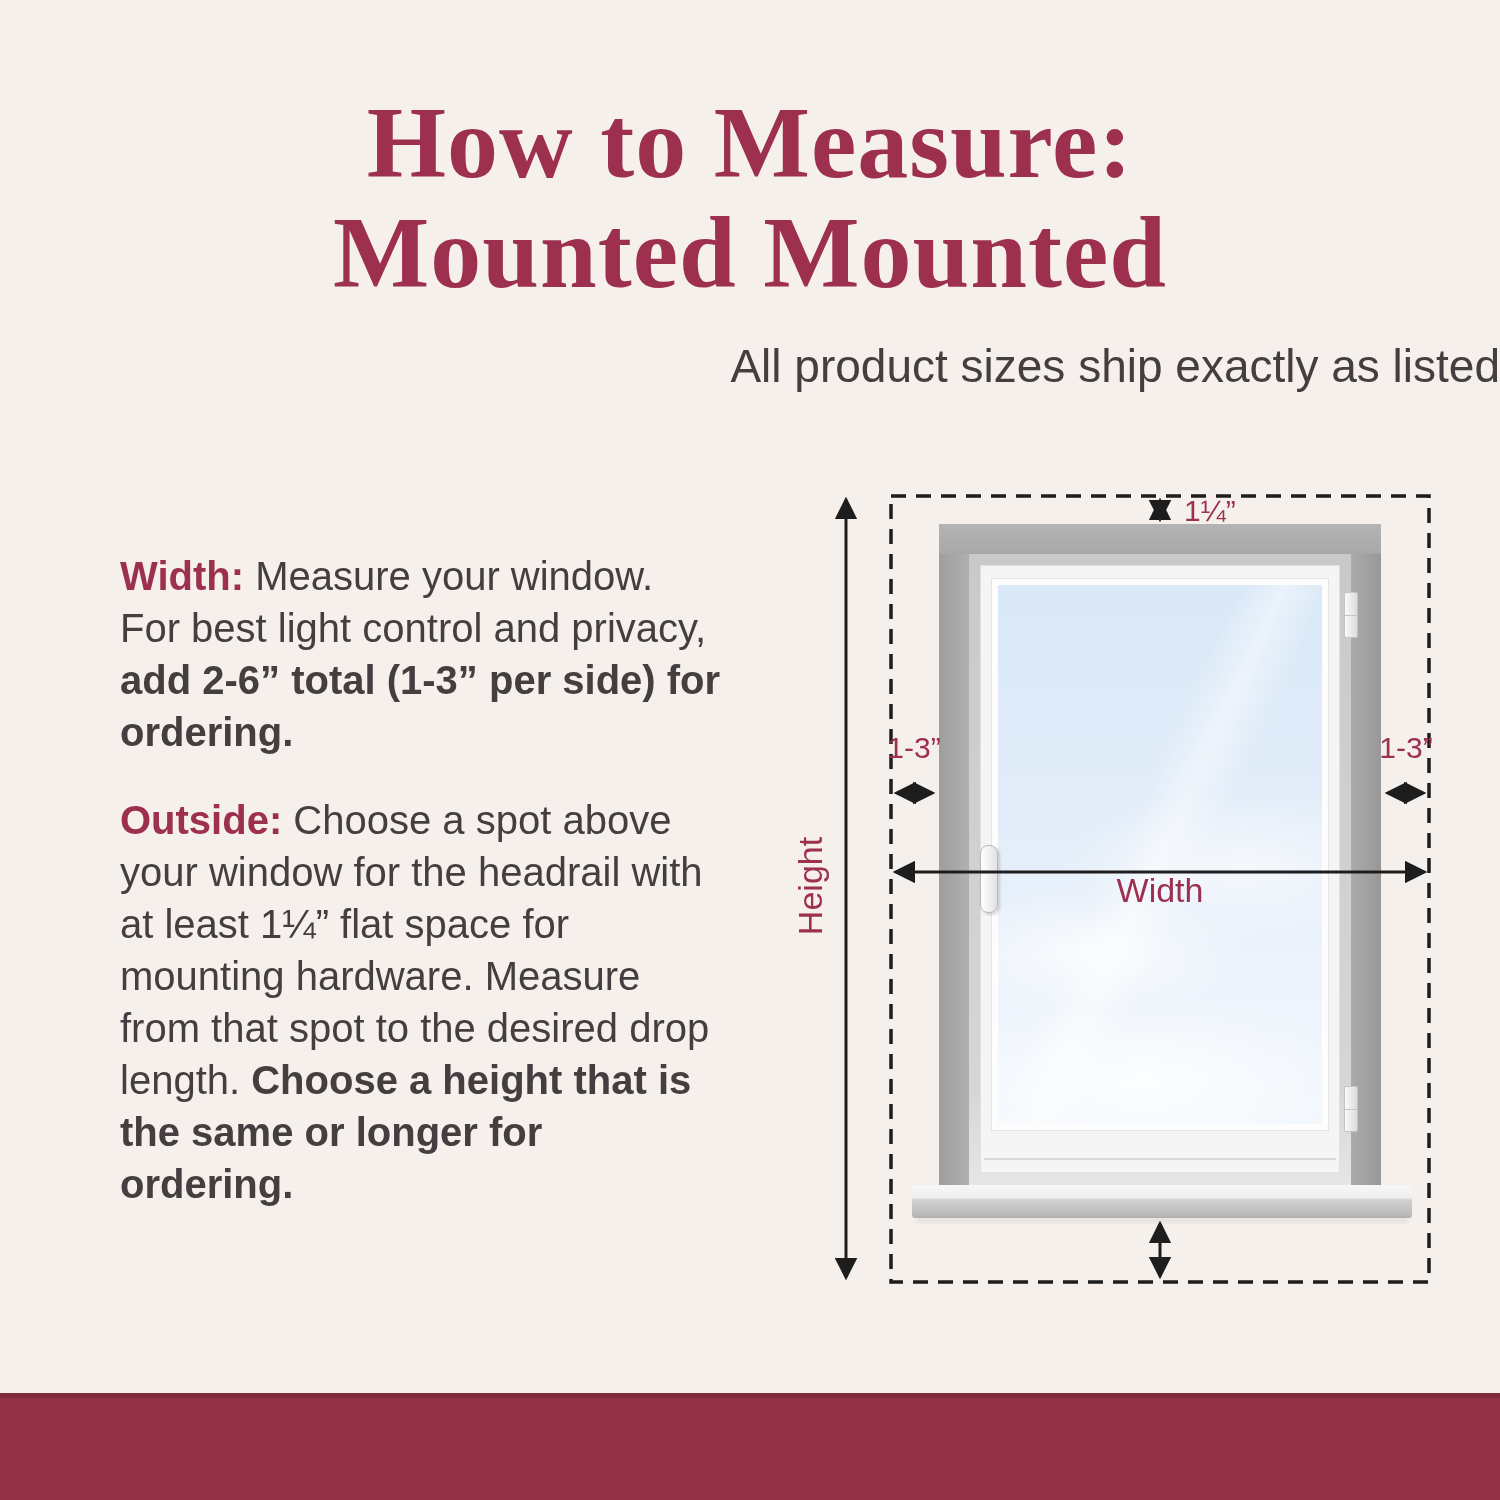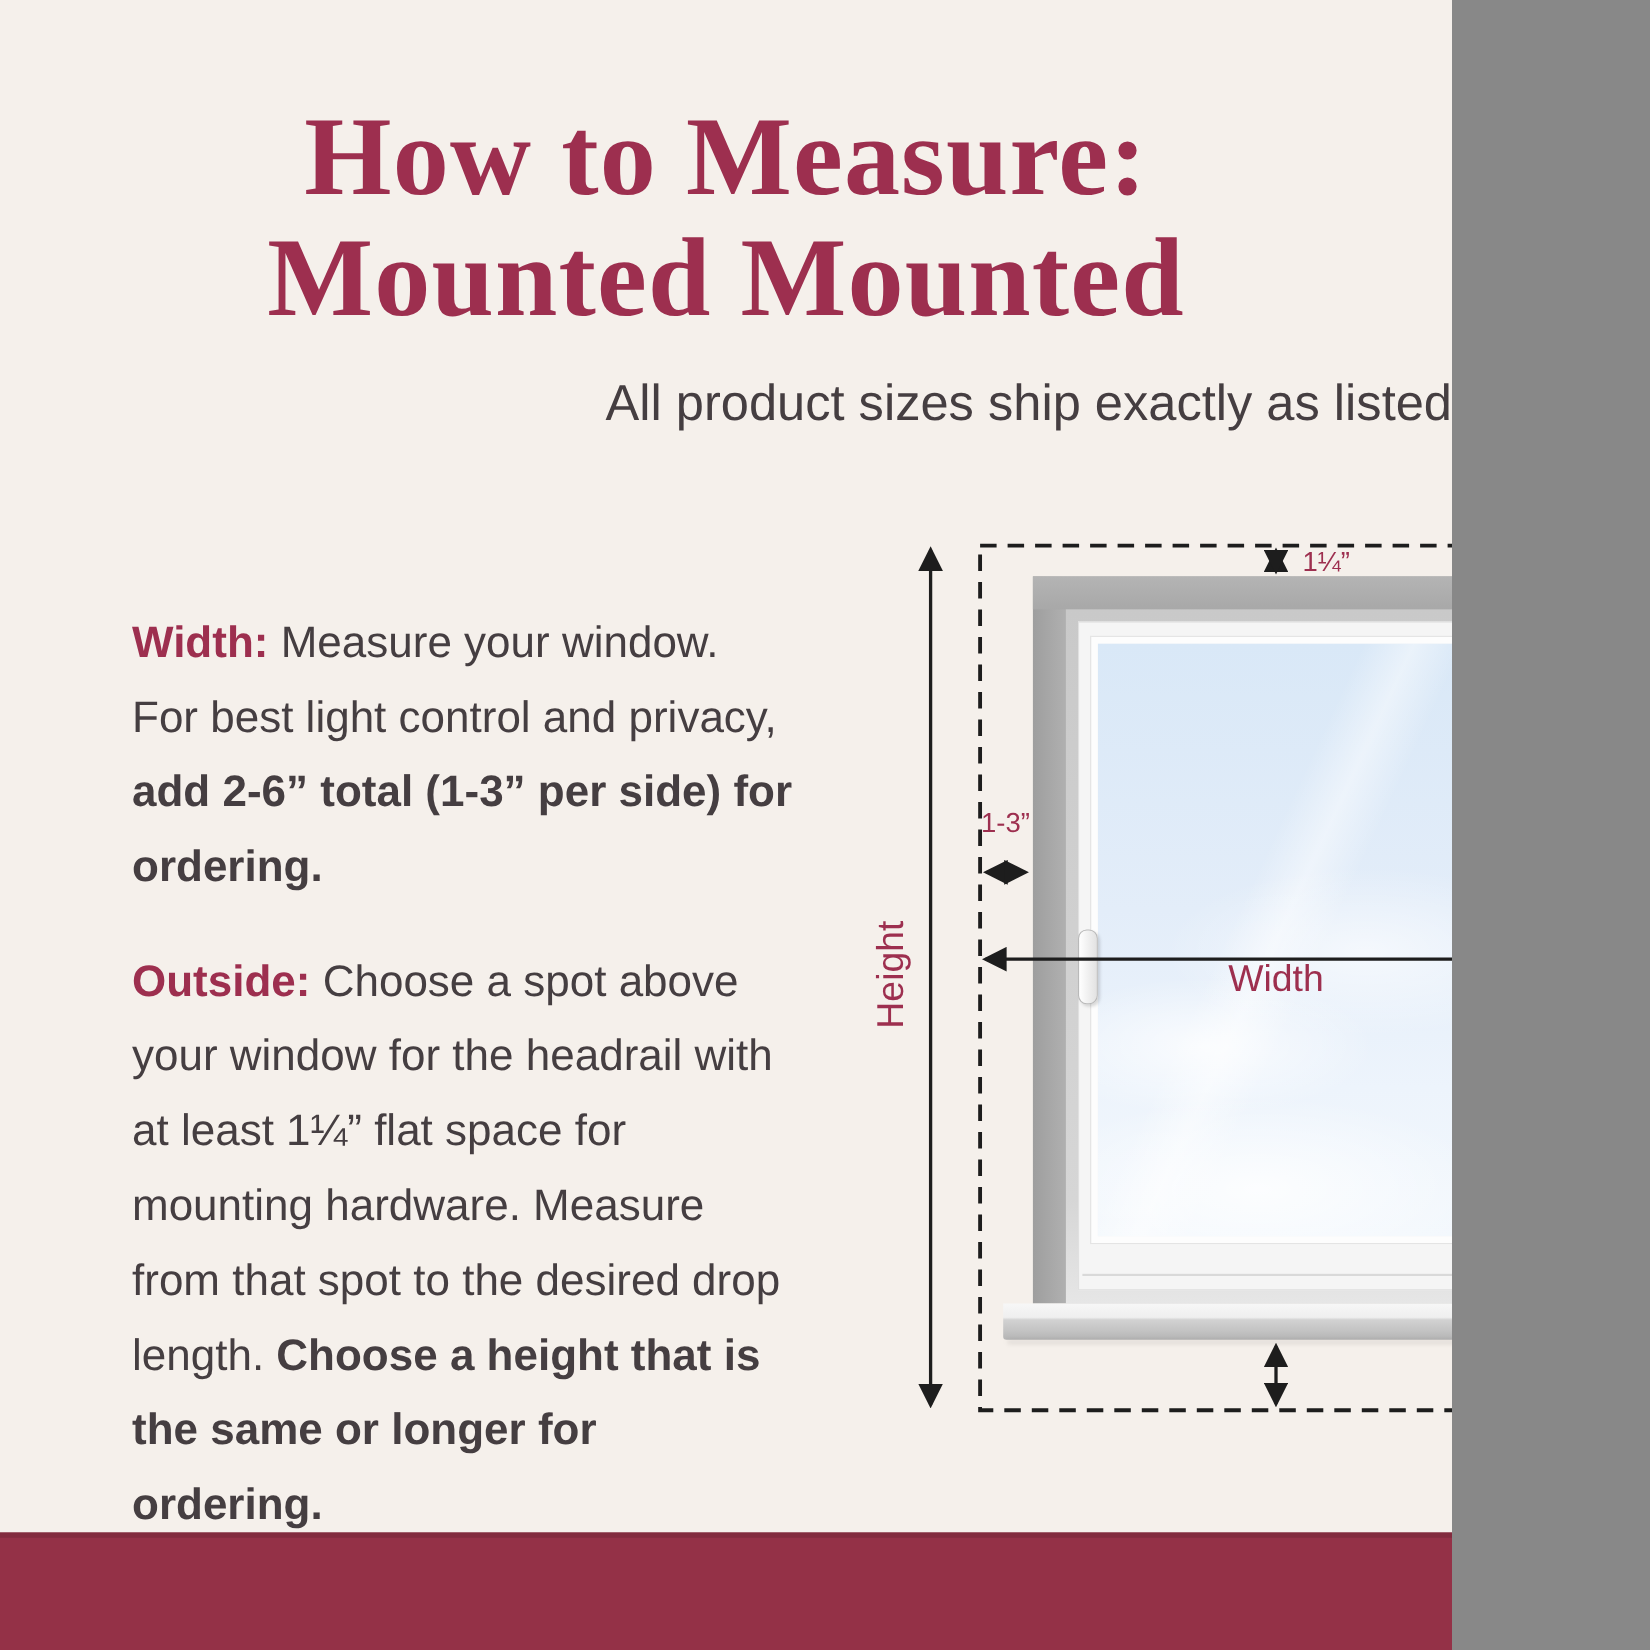--- a/index.html
+++ b/index.html
@@ -6,21 +6,21 @@
     --accent:#9D2F4F;
     --band:#943147;
     --text:#453E41;
     --bg:#F5F0EB;
     --arrow:#1D1D1D;
   }
   html,body{margin:0;padding:0;}
   body{background:#888;}
   .page{
     position:relative;
-    width:1320px;height:1500px;
+    width:1500px;height:1500px;
     background:var(--bg);
     overflow:hidden;
     font-family:"Liberation Sans","DejaVu Sans",sans-serif;
   }
   
   .title{
     position:absolute;left:0;top:88px;width:100%;
     text-align:center;
     font-family:"Liberation Serif","DejaVu Serif",serif;
     font-weight:700;
@@ -30,33 +30,33 @@
   }
   .subtitle{
     position:absolute;left:0;top:338px;width:100%;
     text-align:right;
     font-size:46px;line-height:56px;
     color:var(--text);
   }
   
   .copy{
     position:absolute;left:120px;top:550px;width:604px;
-    font-size:40px;line-height:68px;color:var(--text);
+    font-size:40px;line-height:52px;color:var(--text);
   }
   .copy p{margin:0 0 36px 0;}
   .copy .lbl{color:var(--accent);font-weight:700;}
   .copy .b{font-weight:700;}
   
   .diagram-label{
     position:absolute;color:var(--accent);
     font-size:34px;line-height:34px;white-space:nowrap;
   }
   .lab-height{left:810px;top:886px;transform:translate(-50%,-50%) rotate(-90deg);}
   .lab-width{left:1160px;top:890px;transform:translate(-50%,-50%);}
-  .lab-small{font-size:25px;line-height:30px;}
+  .lab-small{font-size:30px;line-height:30px;}
   .lab-topgap{left:1184px;top:511px;transform:translateY(-50%);}
   .lab-leftgap{left:914px;top:748px;transform:translate(-50%,-50%);}
   .lab-rightgap{left:1406px;top:748px;transform:translate(-50%,-50%);}
 
   .abs{position:absolute;}
   
   .casing{
     left:939px;top:524px;width:442px;height:661px;
     background:linear-gradient(to right,#9e9e9e 0,#b0b0b0 30px,#ababab calc(100% - 30px),#989898 100%);
   }

